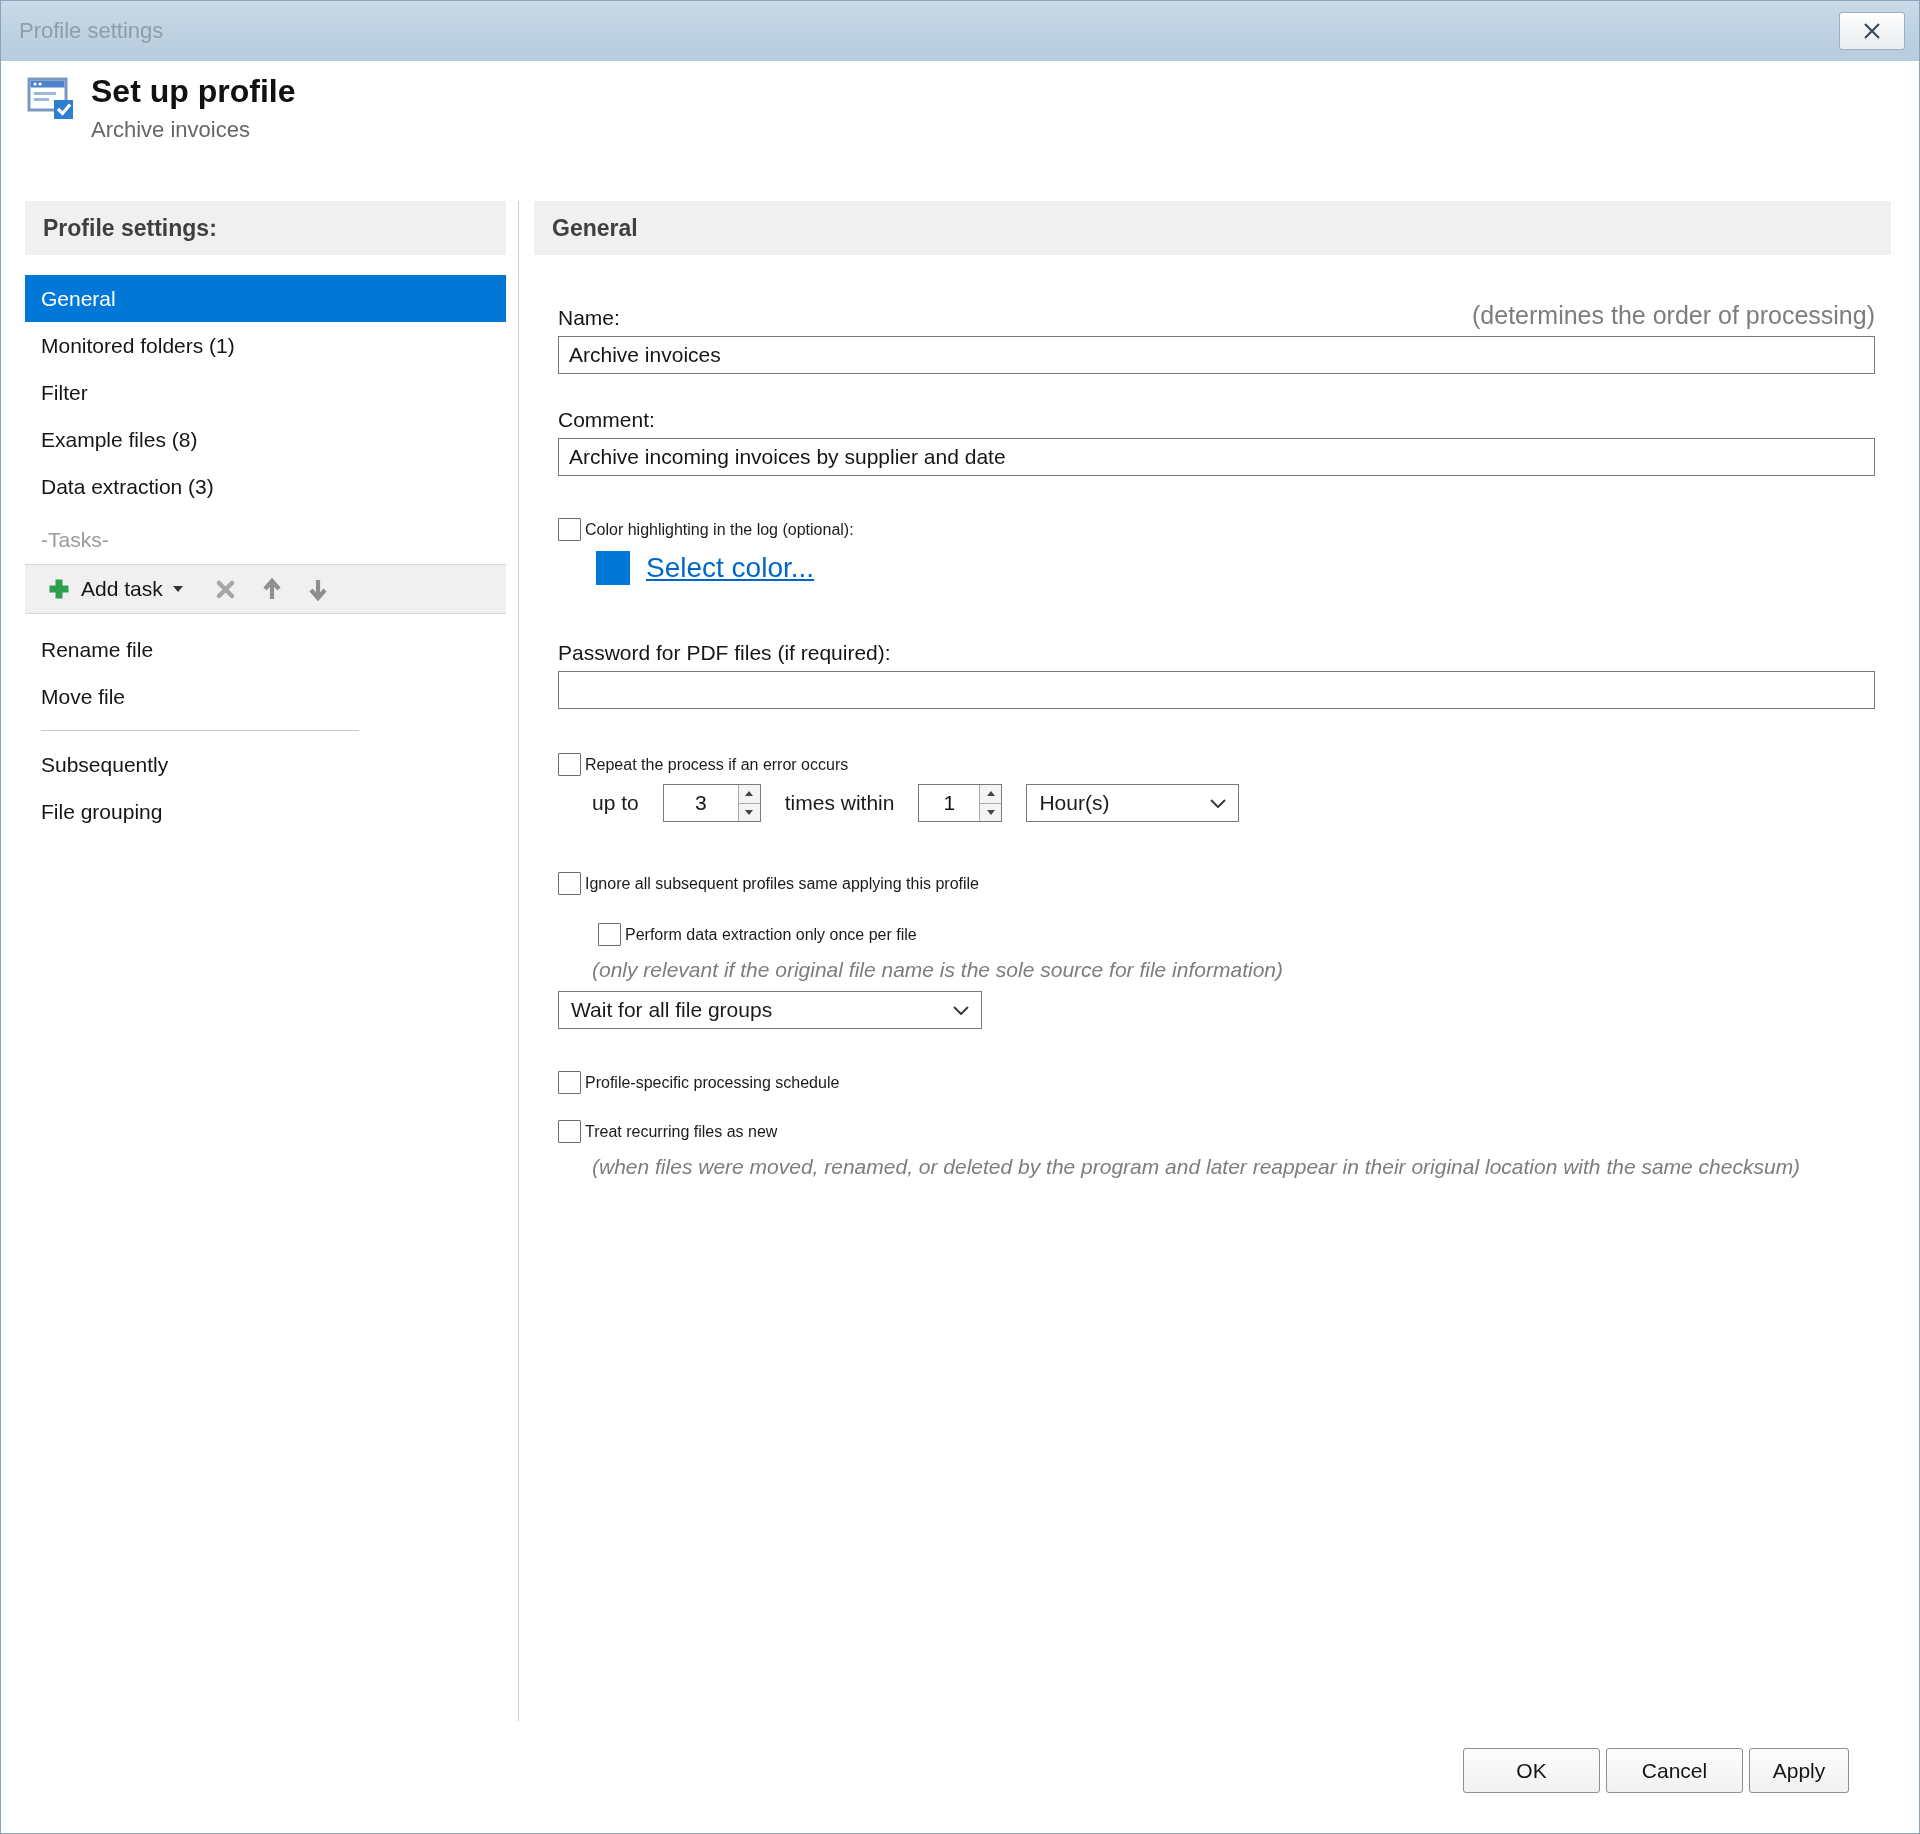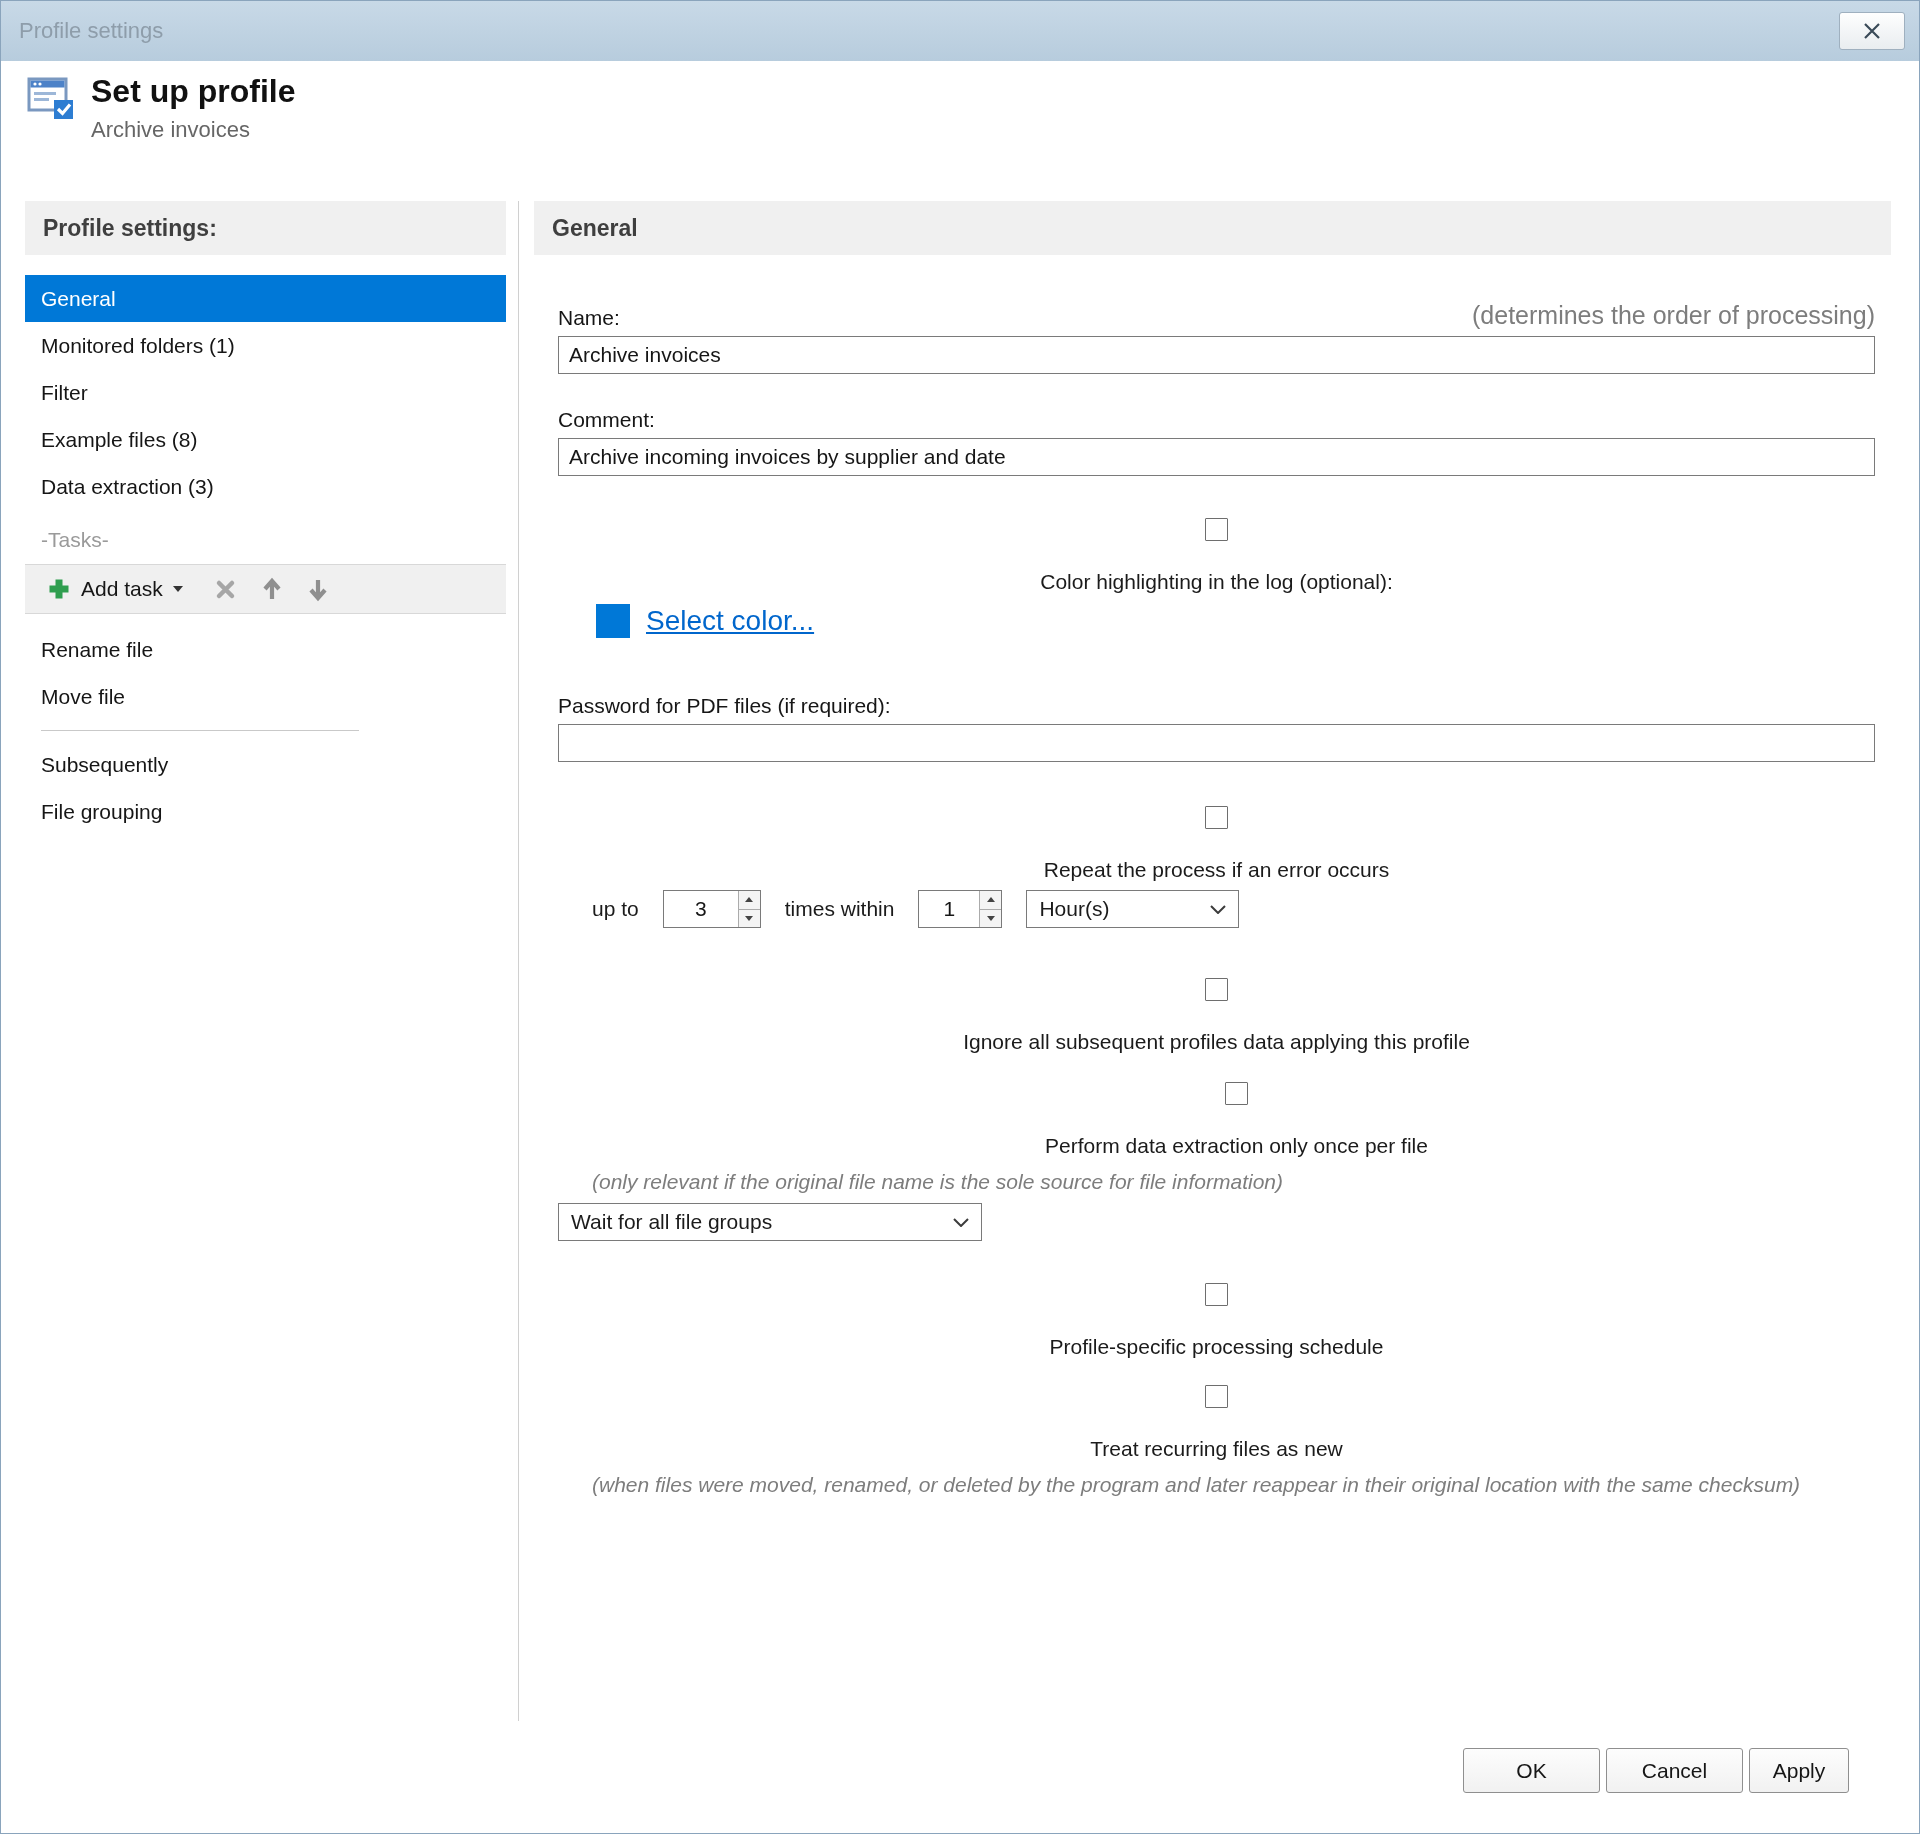--- a/index.html
+++ b/index.html
@@ -75,21 +75,21 @@
   .lbl { font-size: 21px; color: #161616; }
   .label-row { display: flex; justify-content: space-between; align-items: flex-end; }
   .hint-right { color: #7d7d7d; font-size: 25px; }
   .hint { color: #7d7d7d; font-size: 21px; font-style: italic; line-height: 31px; }
 
   .text-input {
     width: 100%; height: 38px; border: 1px solid #7a7a7a; padding: 0 10px;
     font-size: 21px; font-family: inherit; color: #161616; background: #fff; outline: none; display: block;
   }
 
-  .cb-row { display: flex; align-items: center; gap: 29px; font-size: 21px; cursor: pointer; flex-direction: column; }
+  .cb-row { display: flex; align-items: center; gap: 4px; font-size: 16px; cursor: pointer; }
   .cb { width: 23px; height: 23px; border: 1.5px solid #6e6e6e; background: #fff; flex: none; border-radius: 1px; }
 
   .swatch-row { display: flex; align-items: center; gap: 16px; }
   .swatch { width: 34px; height: 34px; background: #0078d7; cursor: pointer; }
   .link { color: #0066cc; text-decoration: underline; font-size: 28px; cursor: pointer; }
 
   .spin-row { display: flex; align-items: center; gap: 24px; font-size: 21px; }
   .spinner { display: flex; height: 38px; border: 1px solid #7a7a7a; background: #fff; }
   .spinner.w1 { width: 98px; }
   .spinner.w2 { width: 84px; }
@@ -287,21 +287,21 @@
         <span class="chev">
           <svg width="16" height="9" viewBox="0 0 16 9">
               <path d="M1 1 L8 8 L15 1" stroke="#3c3c3c" stroke-width="2" fill="none"></path>
             </svg>
         </span>
       </div>
     </div>
 
     <label class="cb-row mt50">
       <span class="cb"></span>
-      <span>Ignore all subsequent profiles data applying this profile</span>
+      <span>Ignore all subsequent profiles same applying this profile</span>
     </label>
 
     <label class="cb-row mt28">
       <span class="cb"></span>
       <span>Perform data extraction only once per file</span>
     </label>
     <div class="hint mt8 ml34">(only relevant if the original file name is the sole source for file information)</div>
 
     <div class="select wait mt6">
       <span>Wait for all file groups</span>

